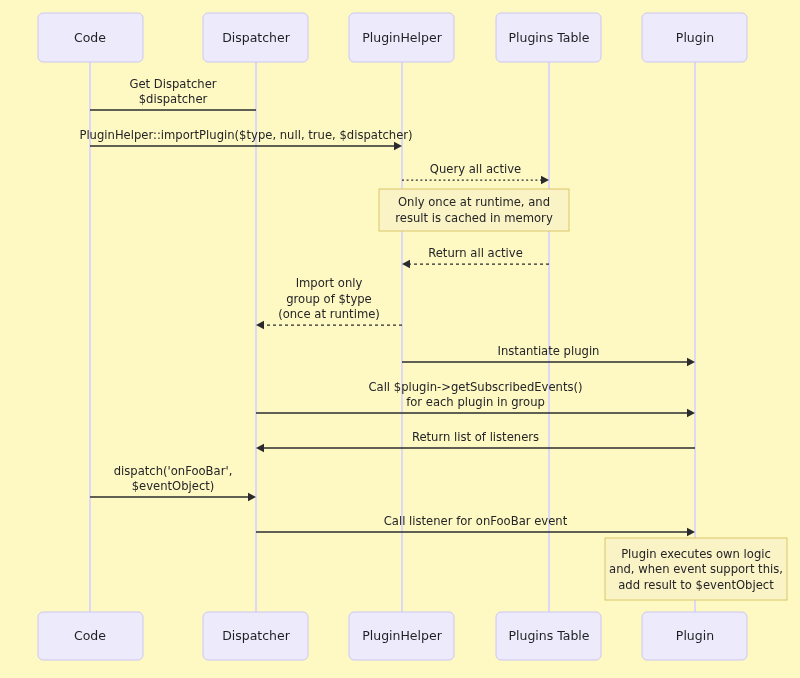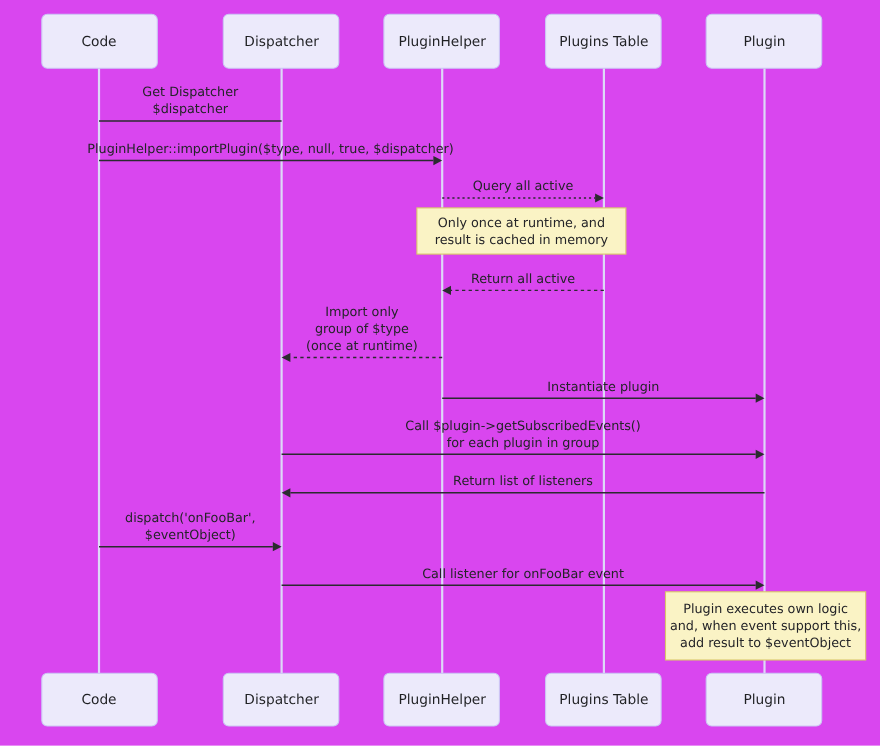--- a/index.html
+++ b/index.html
@@ -9,21 +9,21 @@
     background: #ffffff;
   }
   body {
     font-family: "DejaVu Sans", "Liberation Sans", sans-serif;
     color: #1f2023;
   }
   #diagram-root {
     position: relative;
     width: 800px;
     height: 678px;
-    background: #d946ef;
+    background: #fef9c3;
     overflow: hidden;
   }
   #diagram-svg {
     position: absolute;
     left: 0;
     top: 0;
     width: 800px;
     height: 678px;
     display: block;
   }

